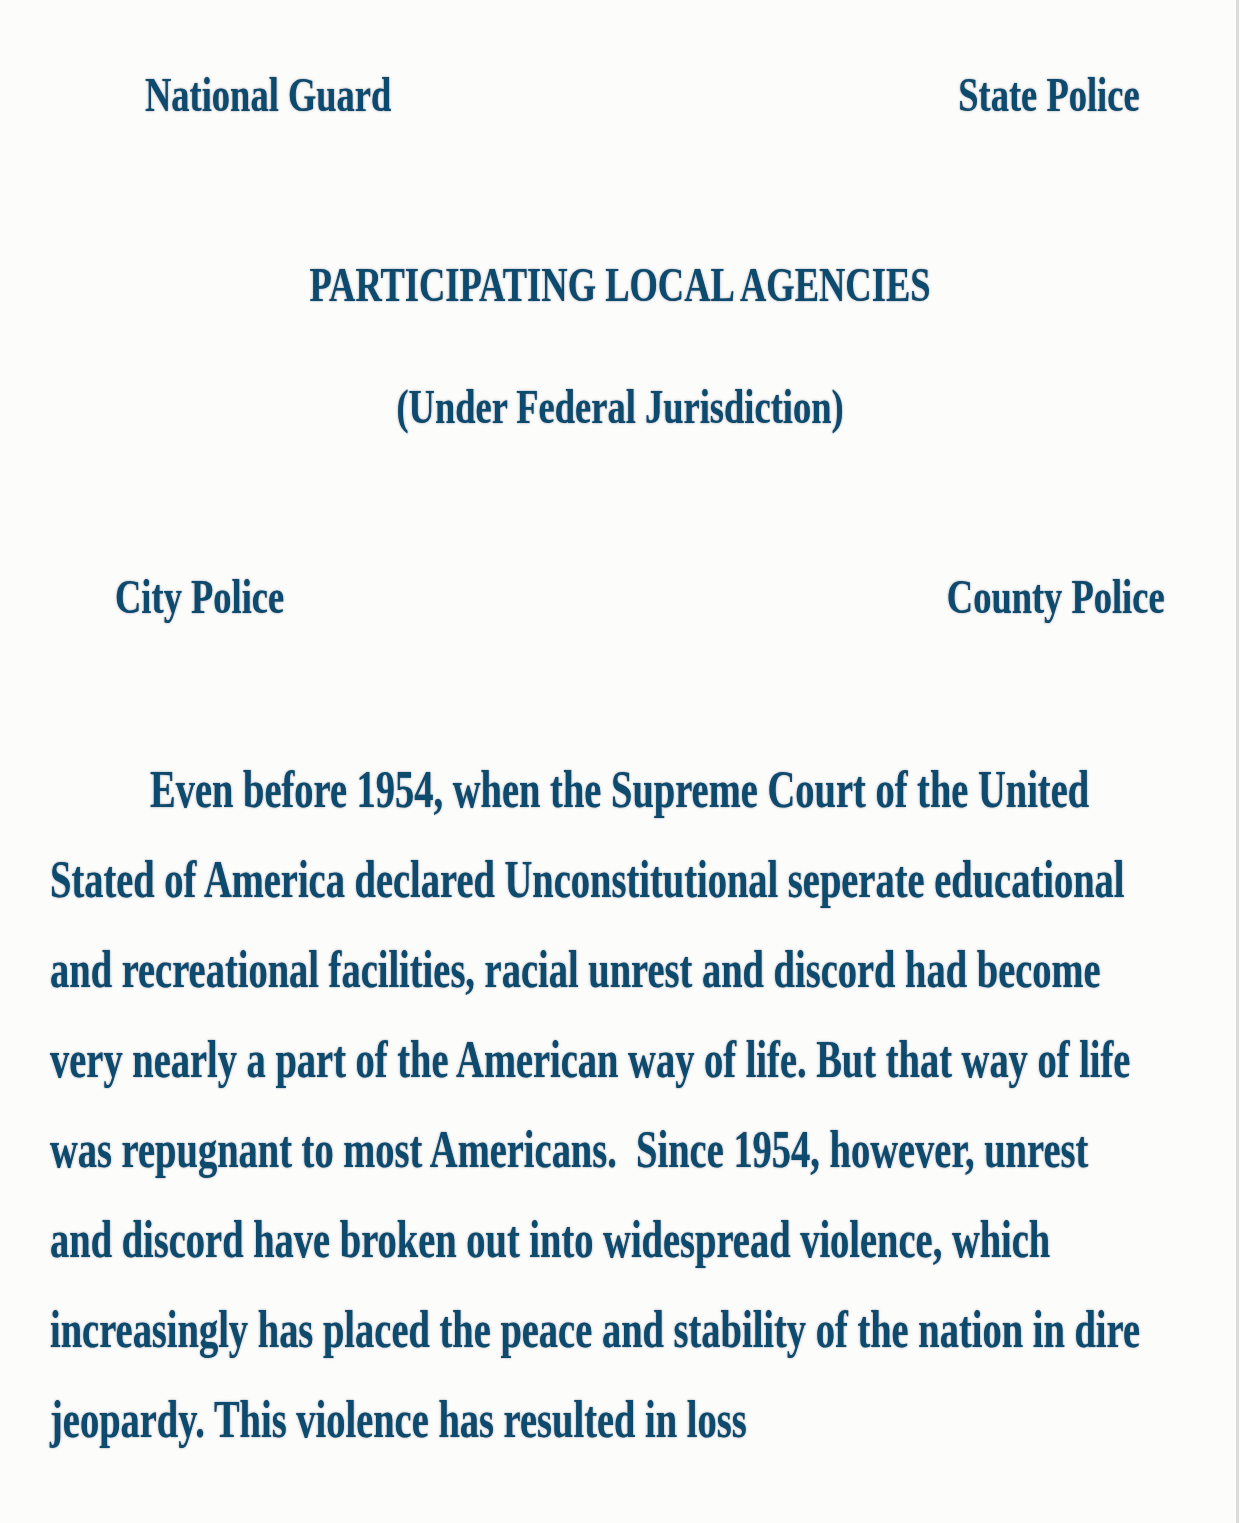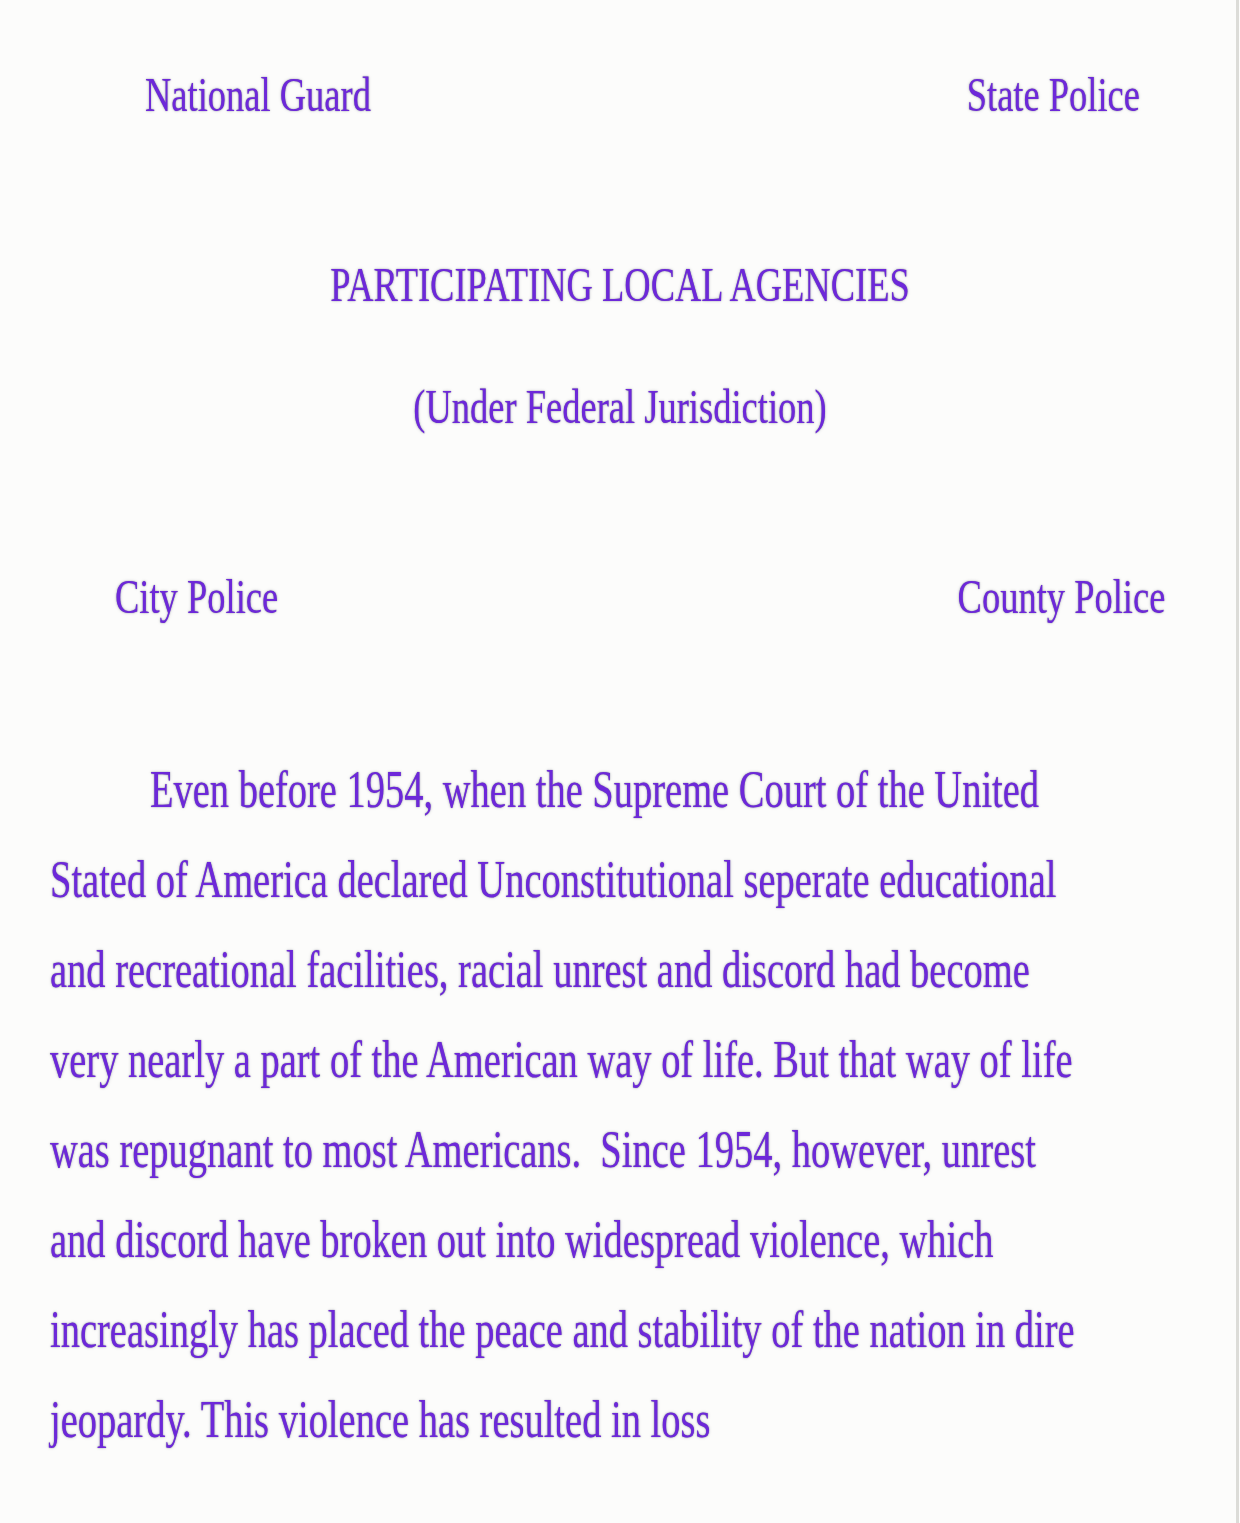--- a/index.html
+++ b/index.html
@@ -7,22 +7,22 @@
     padding: 0;
     background: #ffffff;
   }
   .page {
     position: relative;
     width: 1240px;
     height: 1523px;
     background: #fcfcfb;
     overflow: hidden;
     font-family: "Liberation Serif", "DejaVu Serif", serif;
-    font-weight: 400;
-    color: #6d28d9;
+    font-weight: 700;
+    color: #0c4a6e;
   }
   
   .doc-text {
     text-shadow: 0 0 1.5px rgba(28, 33, 60, 0.55), 0 0 4px rgba(45, 50, 85, 0.18);
     white-space: pre;
   }
   .hdr {
     position: absolute;
     font-size: 48px;
     height: 70px;

